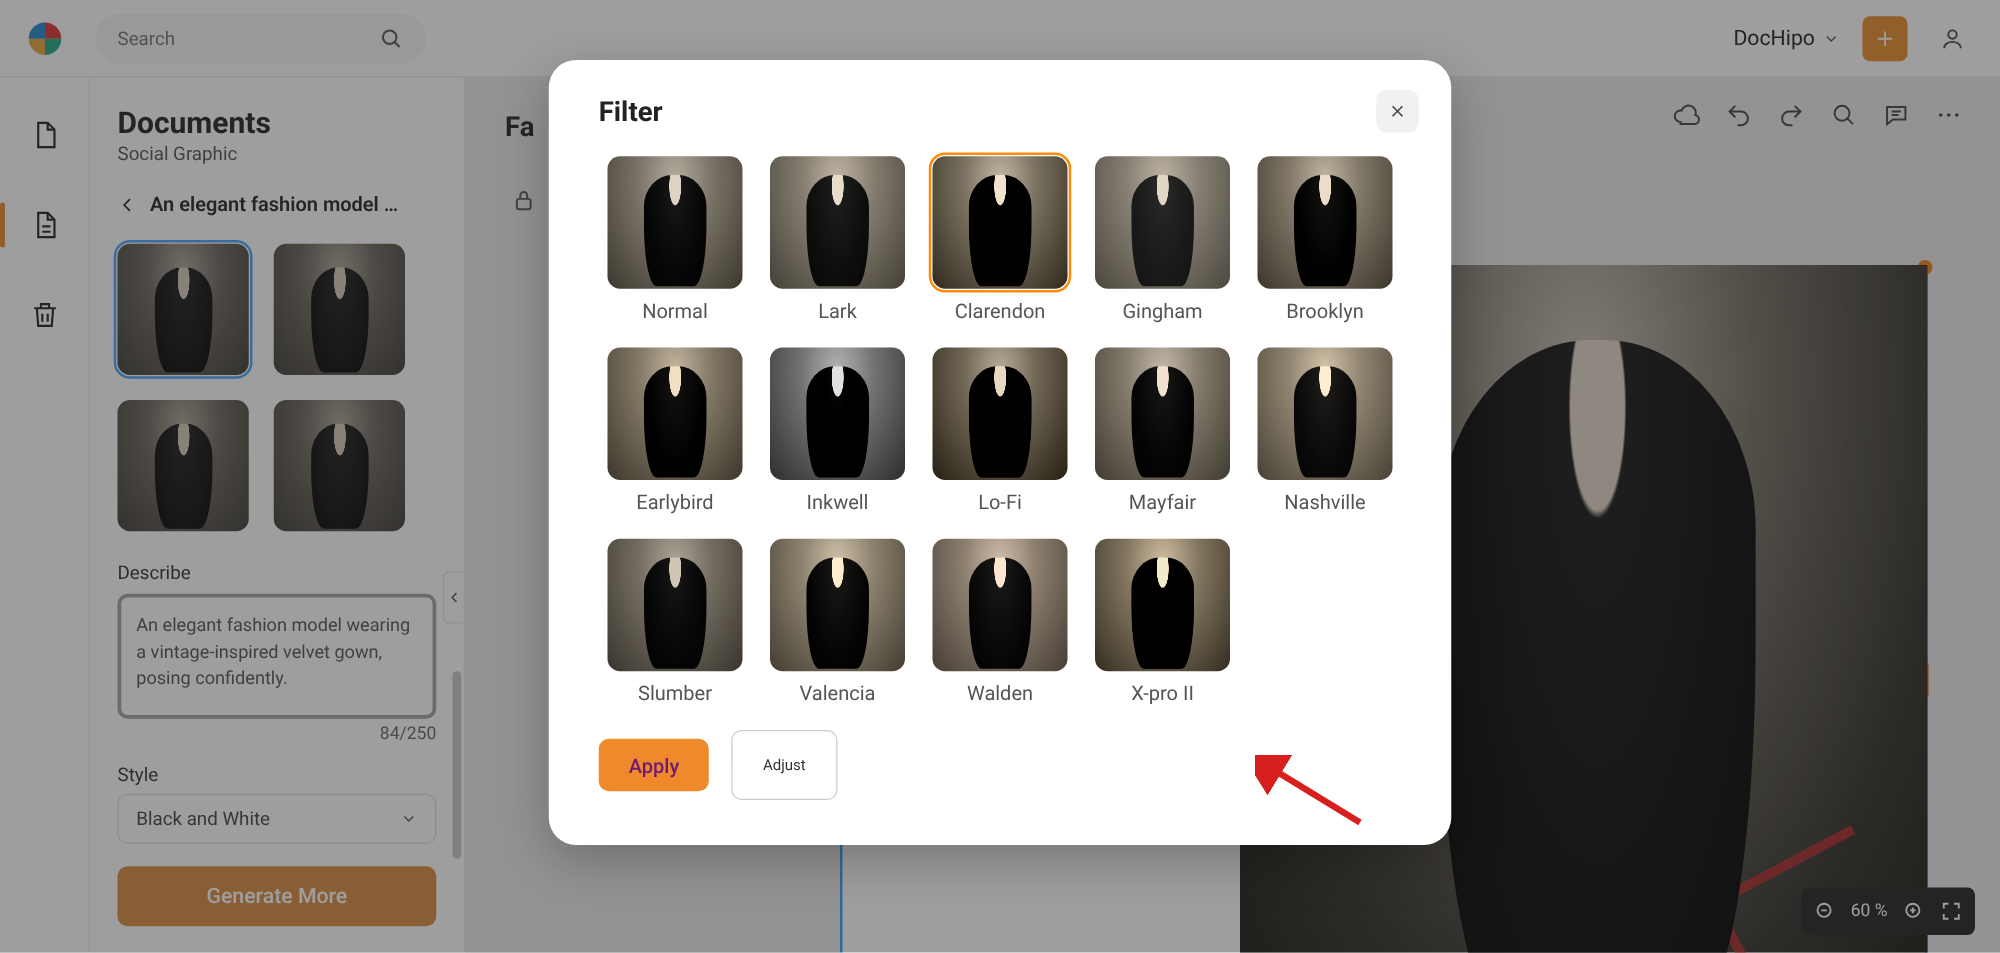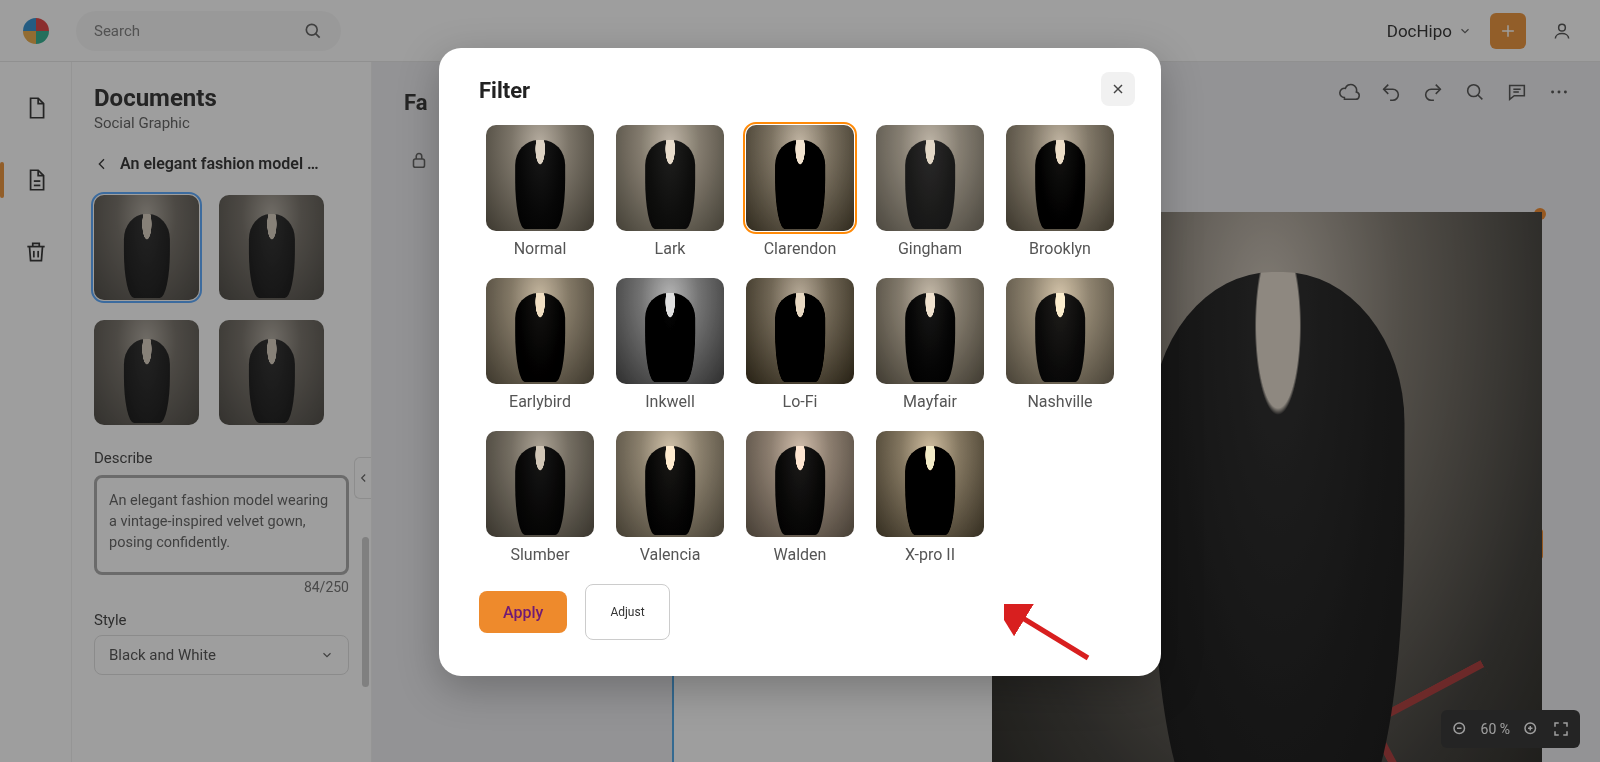--- a/index.html
+++ b/index.html
@@ -197,20 +197,21 @@
     <div class="char-count">84/250</div>
 
     <div class="style-label">Style</div>
     <div class="style-select">
       <span>Black and White</span>
       <svg class="ic-sm" viewBox="0 0 24 24">
           <polyline points="6 9 12 15 18 9"></polyline>
         </svg>
     </div>
 
+    <button class="generate-btn">Generate More</button>
 
     <div class="sp-collapse">
       <svg class="ic-sm" viewBox="0 0 24 24">
           <polyline points="14 6 8 12 14 18"></polyline>
         </svg>
     </div>
     <div class="sp-scroll"></div>
   </div>
 
   <div class="canvas-area">

